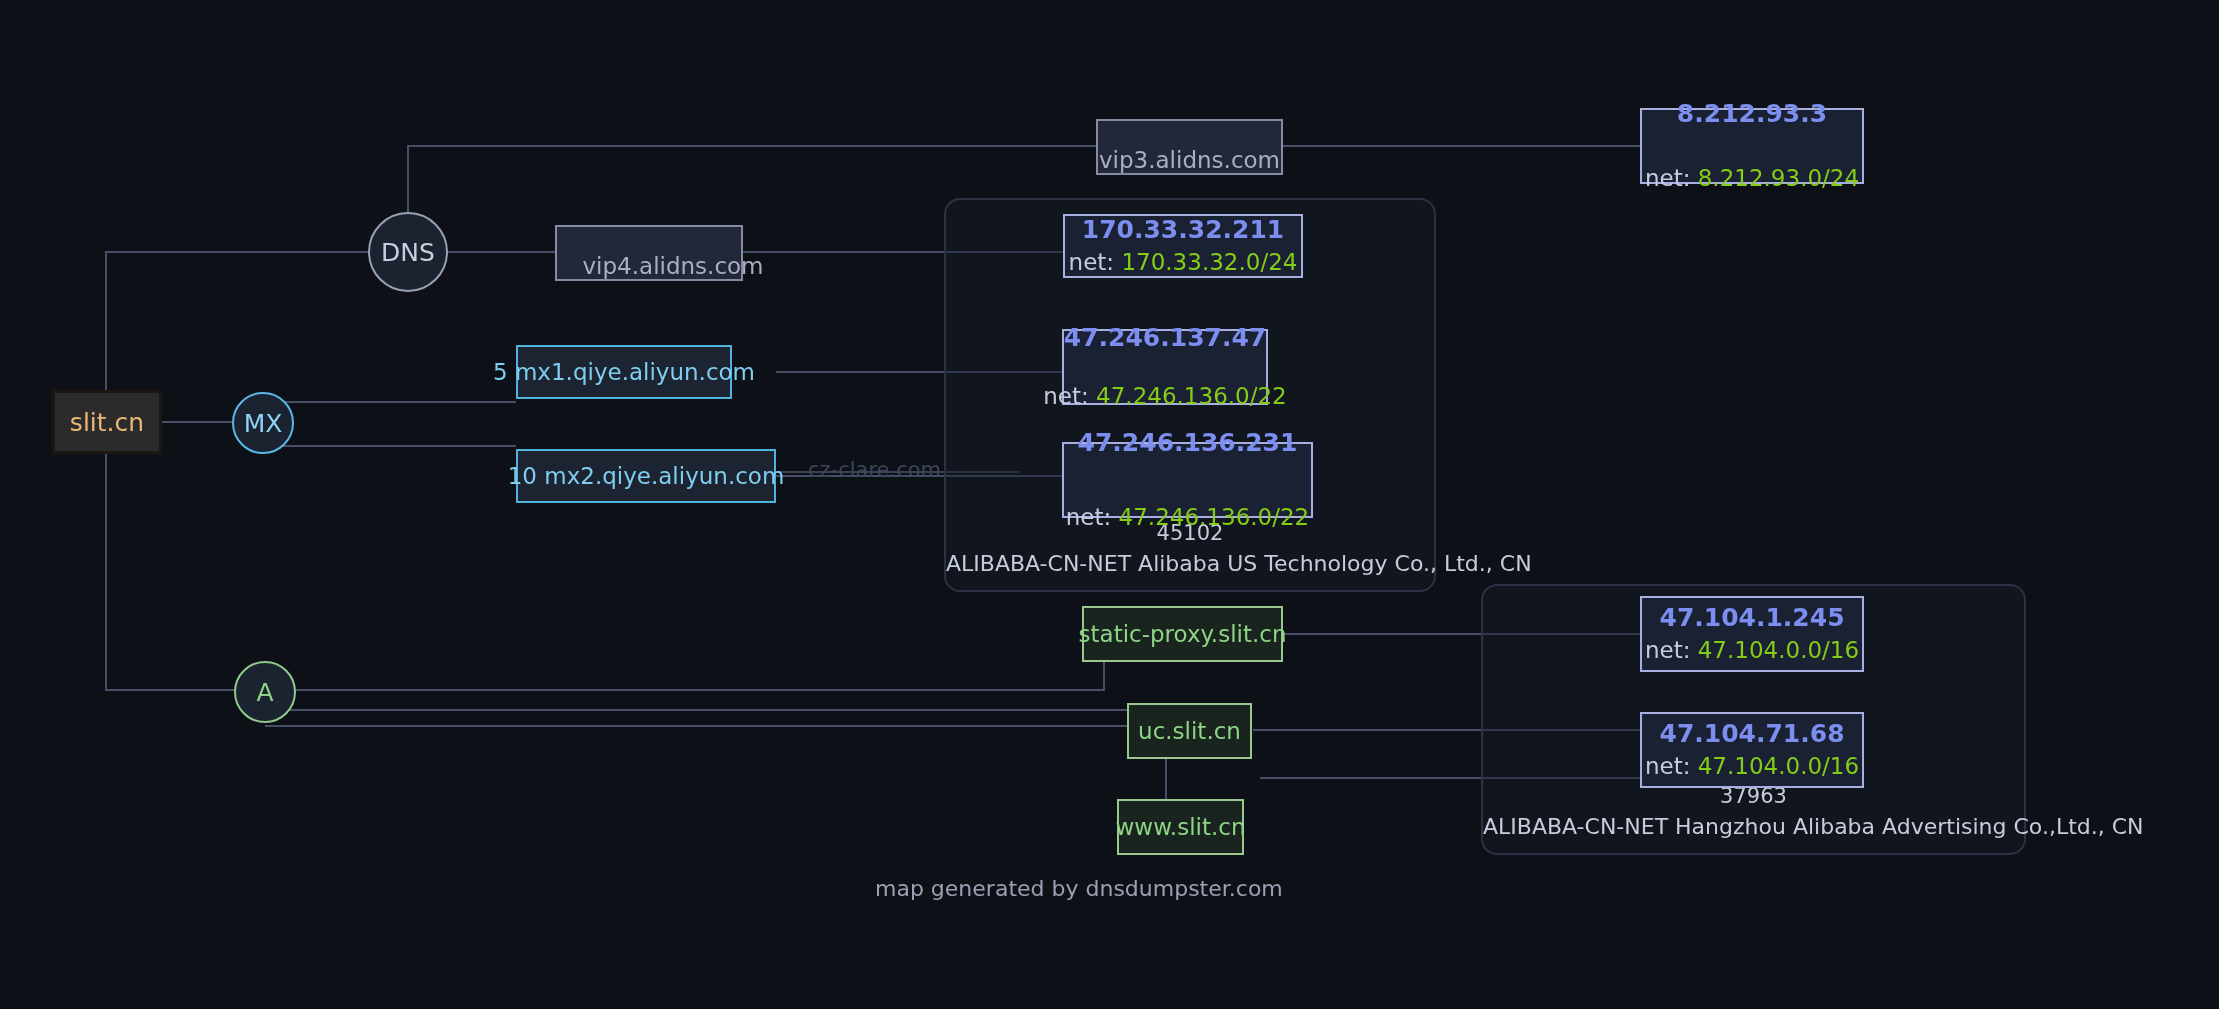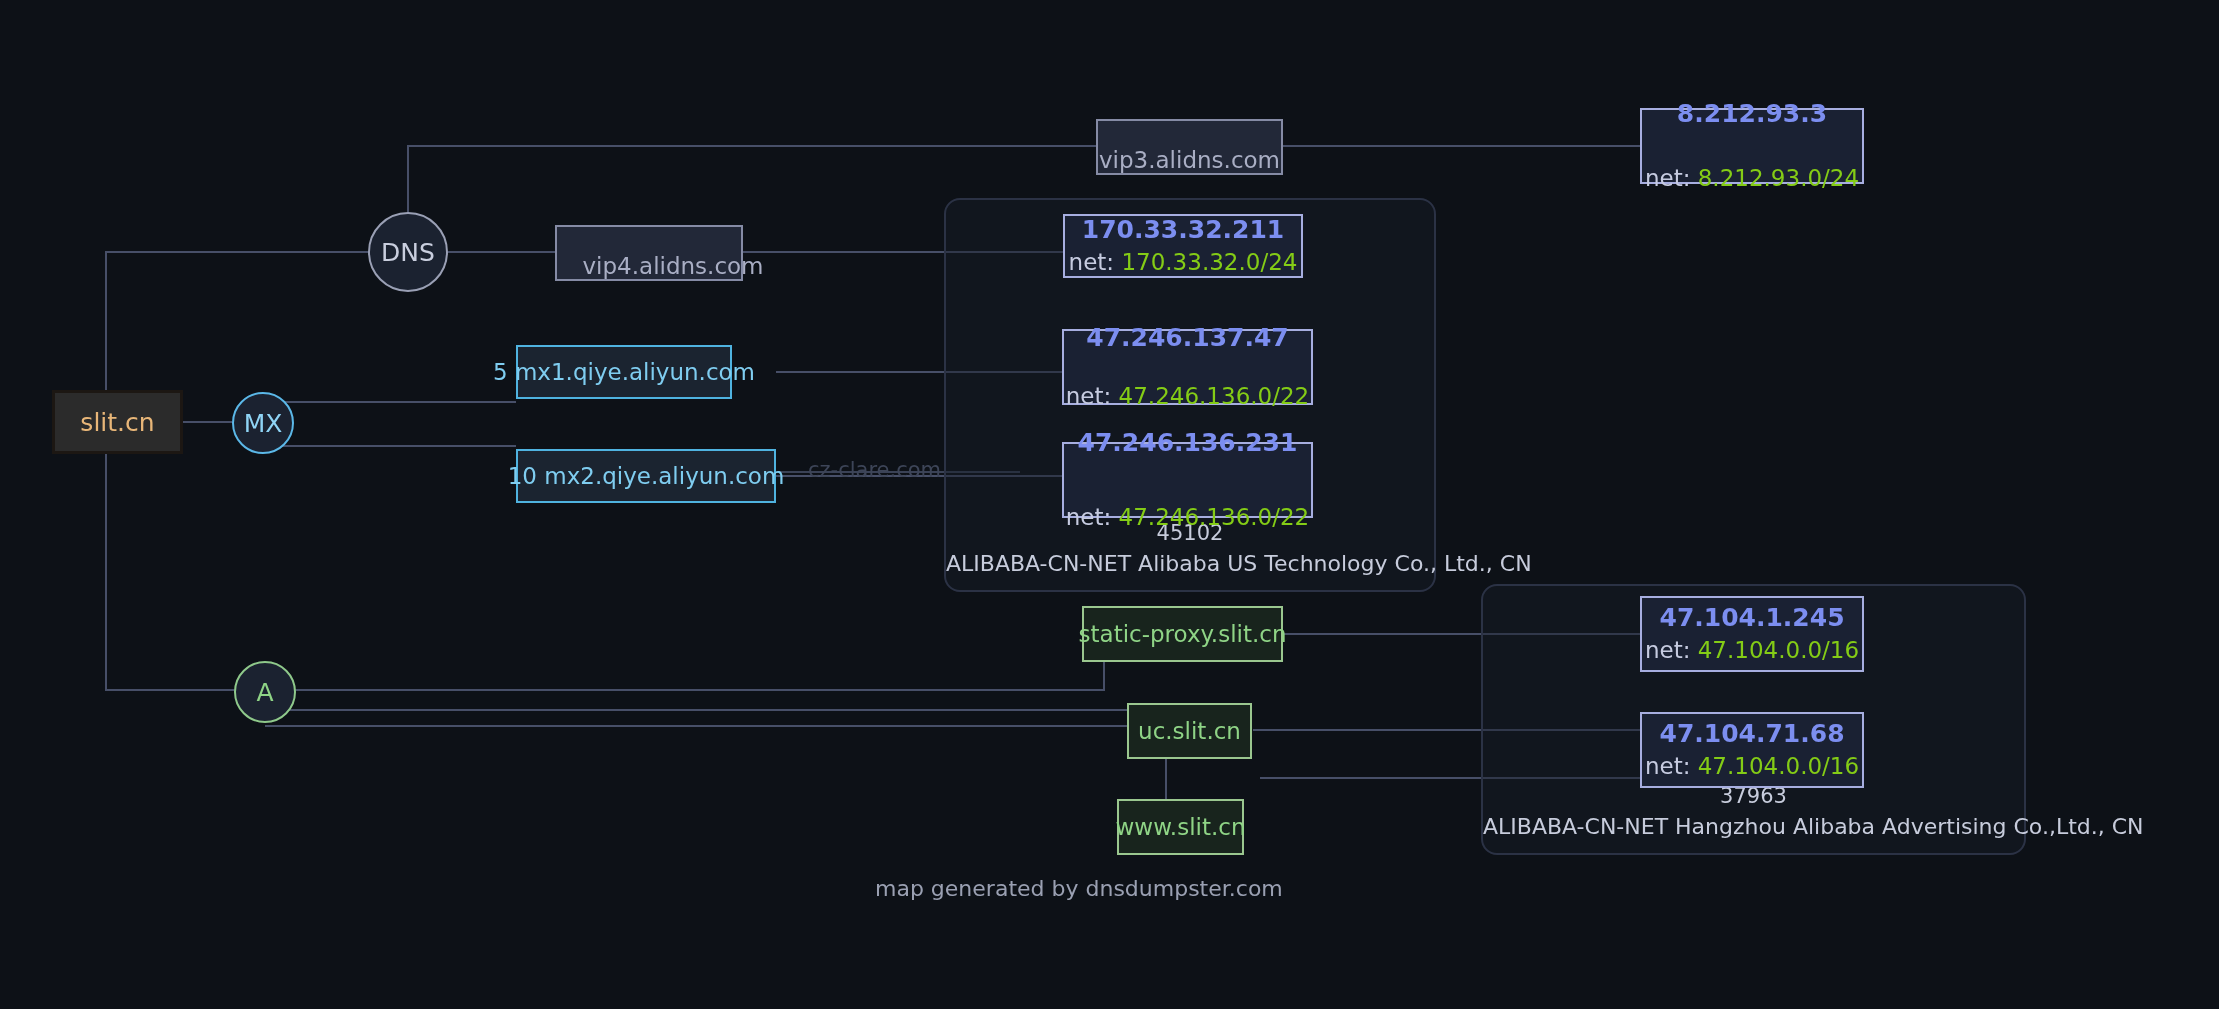--- a/index.html
+++ b/index.html
@@ -188,21 +188,21 @@
     </div>
   </div>
 
   <div class="asn-group" style="left:1481px; top:584px; width:545px; height:271px;">
     <div class="asn-caption" style="bottom:10px;">
       <div class="asn-num">37963</div>
       <div class="asn-name">ALIBABA-CN-NET Hangzhou Alibaba Advertising Co.,Ltd., CN</div>
     </div>
   </div>
 
-  <div class="node domain-box" style="left:52px; top:390px; width:131px; height:64px;">
+  <div class="node domain-box" style="left:52px; top:390px; width:110px; height:64px;">
     <span>slit.cn</span>
   </div>
 
   <div class="node rtype rtype-dns" style="left:368px; top:212px; width:80px; height:80px;">
     <span>DNS</span>
   </div>
 
   <div class="node rtype rtype-mx" style="left:232px; top:392px; width:62px; height:62px;">
     <span>MX</span>
   </div>
@@ -252,21 +252,21 @@
   </div>
 
   <div class="node ip-box" style="left:1063px; top:214px; width:240px; height:64px;">
     <div class="ip-addr">170.33.32.211</div>
     <div class="ip-net">
       <span>net:</span>
       <span class="net-val">170.33.32.0/24</span>
     </div>
   </div>
 
-  <div class="node ip-box" style="left:1062px; top:329px; width:251px; height:76px;gap:25px;">
+  <div class="node ip-box" style="left:1062px; top:329px; width:206px; height:76px;gap:25px;">
     <div class="ip-addr">47.246.137.47</div>
     <div class="ip-net">
       <span>net:</span>
       <span class="net-val">47.246.136.0/22</span>
     </div>
   </div>
 
   <div class="node ip-box" style="left:1062px; top:442px; width:251px; height:76px;gap:42px;">
     <div class="ip-addr">47.246.136.231</div>
     <div class="ip-net">

